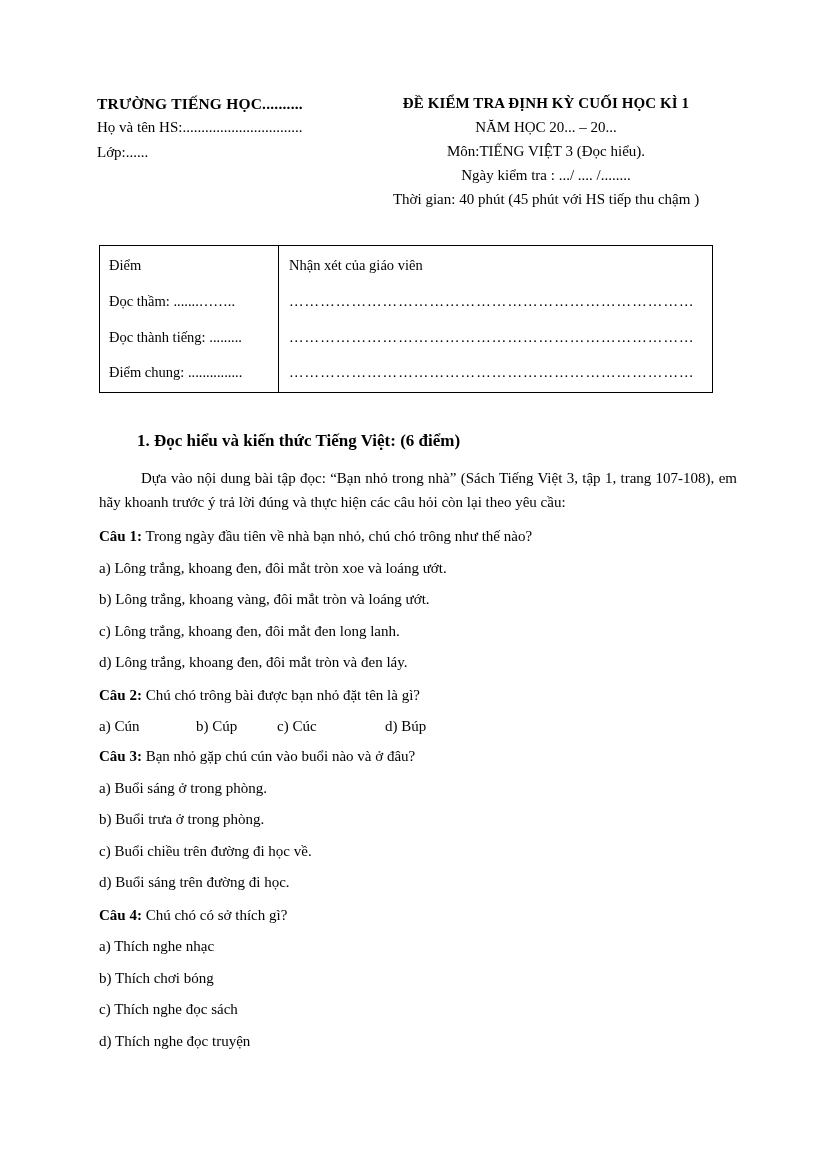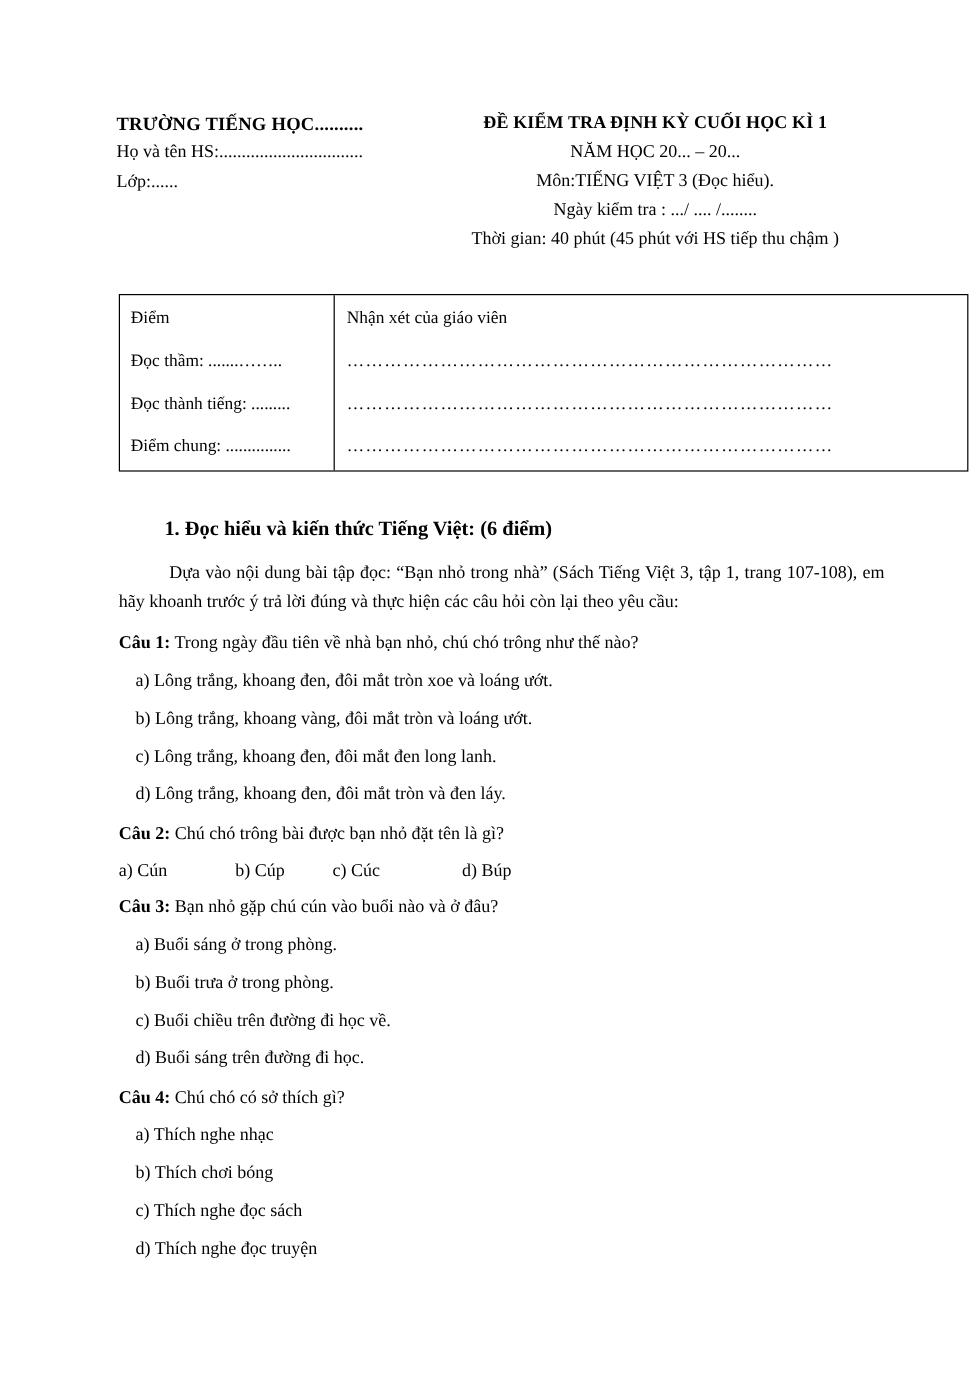--- a/index.html
+++ b/index.html
@@ -64,21 +64,21 @@
     font-size: 15px;
     line-height: 1.62;
     white-space: nowrap;
   }
 
   
   .score-table {
     position: absolute;
     left: 99px;
     top: 245px;
-    width: 708px;
+    width: 614px;
     height: 148px;
     border: 1.3px solid #000000;
     box-sizing: border-box;
     display: flex;
     flex-direction: row;
   }
   .score-col {
     width: 179px;
     flex: 0 0 179px;
     border-right: 1.3px solid #000000;
@@ -137,21 +137,21 @@
     font-size: 15px;
     line-height: 1.5;
     margin: 10px 0 0 0;
   }
   .question .q-label {
     font-weight: bold;
   }
   .option {
     font-size: 15px;
     line-height: 1.5;
-    margin: 9px 0 0 14px;
+    margin: 9px 0 0 0;
   }
   .option-row {
     font-size: 15px;
     line-height: 1.5;
     margin: 9px 0 0 0;
     position: relative;
     height: 20px;
   }
   .option-inline {
     position: absolute;

